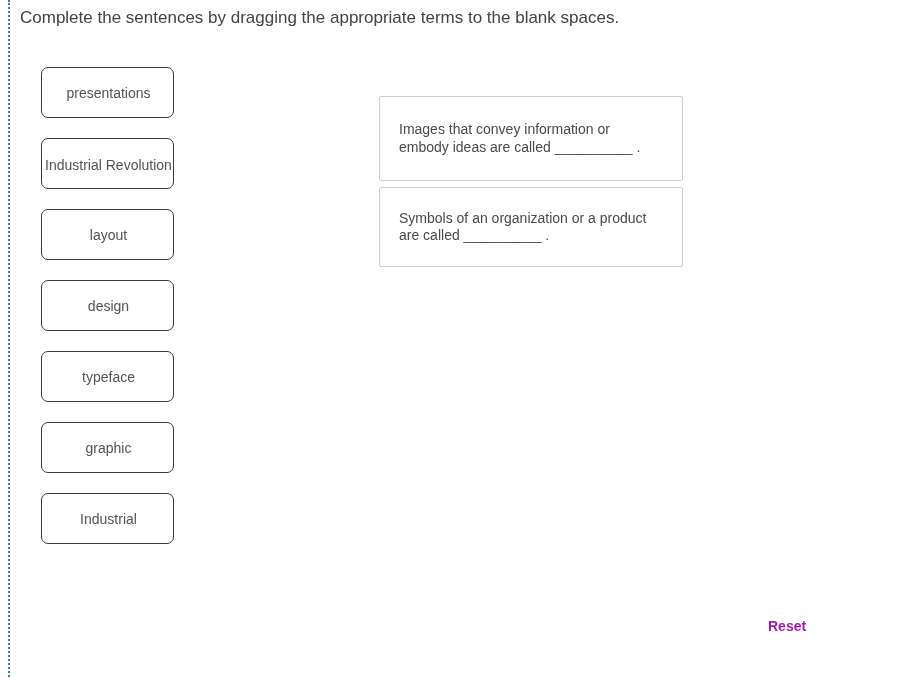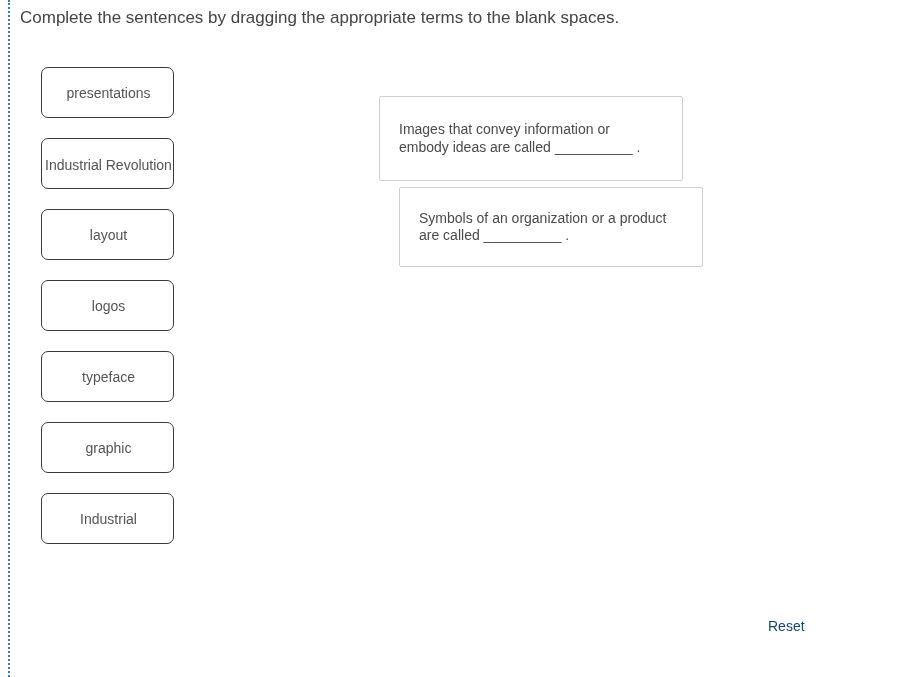--- a/index.html
+++ b/index.html
@@ -87,34 +87,34 @@
     border-radius: 2px;
     background: #ffffff;
     box-sizing: border-box;
     margin-bottom: 6px;
     padding: 0 19px;
     display: flex;
     align-items: center;
   }
   .sentence.h-85 { height: 85px; }
   .sentence.h-89 { height: 89px; }
-  .sentence.h-80 { height: 80px; margin-left: 20px; }
+  .sentence.h-80 { height: 80px; }
   .sentence-text {
     font-size: 14px;
     line-height: 17.5px;
     color: #4a4a4a;
   }
 
   .reset-button {
     position: absolute;
     left: 758px;
     top: 618px;
     font-size: 14px;
-    font-weight: normal;
-    color: #0c4a6e;
+    font-weight: bold;
+    color: #a21caf;
     cursor: pointer;
   }
 </style>
 </head>
 <body>
 
 <div class="question-region">
 
   <div class="instruction">Complete the sentences by dragging the appropriate terms to the blank spaces.</div>
 
@@ -126,21 +126,21 @@
 
     <div class="term">
       <span class="term-label two-line">Industrial Revolution</span>
     </div>
 
     <div class="term">
       <span class="term-label">layout</span>
     </div>
 
     <div class="term">
-      <span class="term-label">logos</span>
+      <span class="term-label">design</span>
     </div>
 
     <div class="term">
       <span class="term-label">typeface</span>
     </div>
 
     <div class="term">
       <span class="term-label">graphic</span>
     </div>
 

